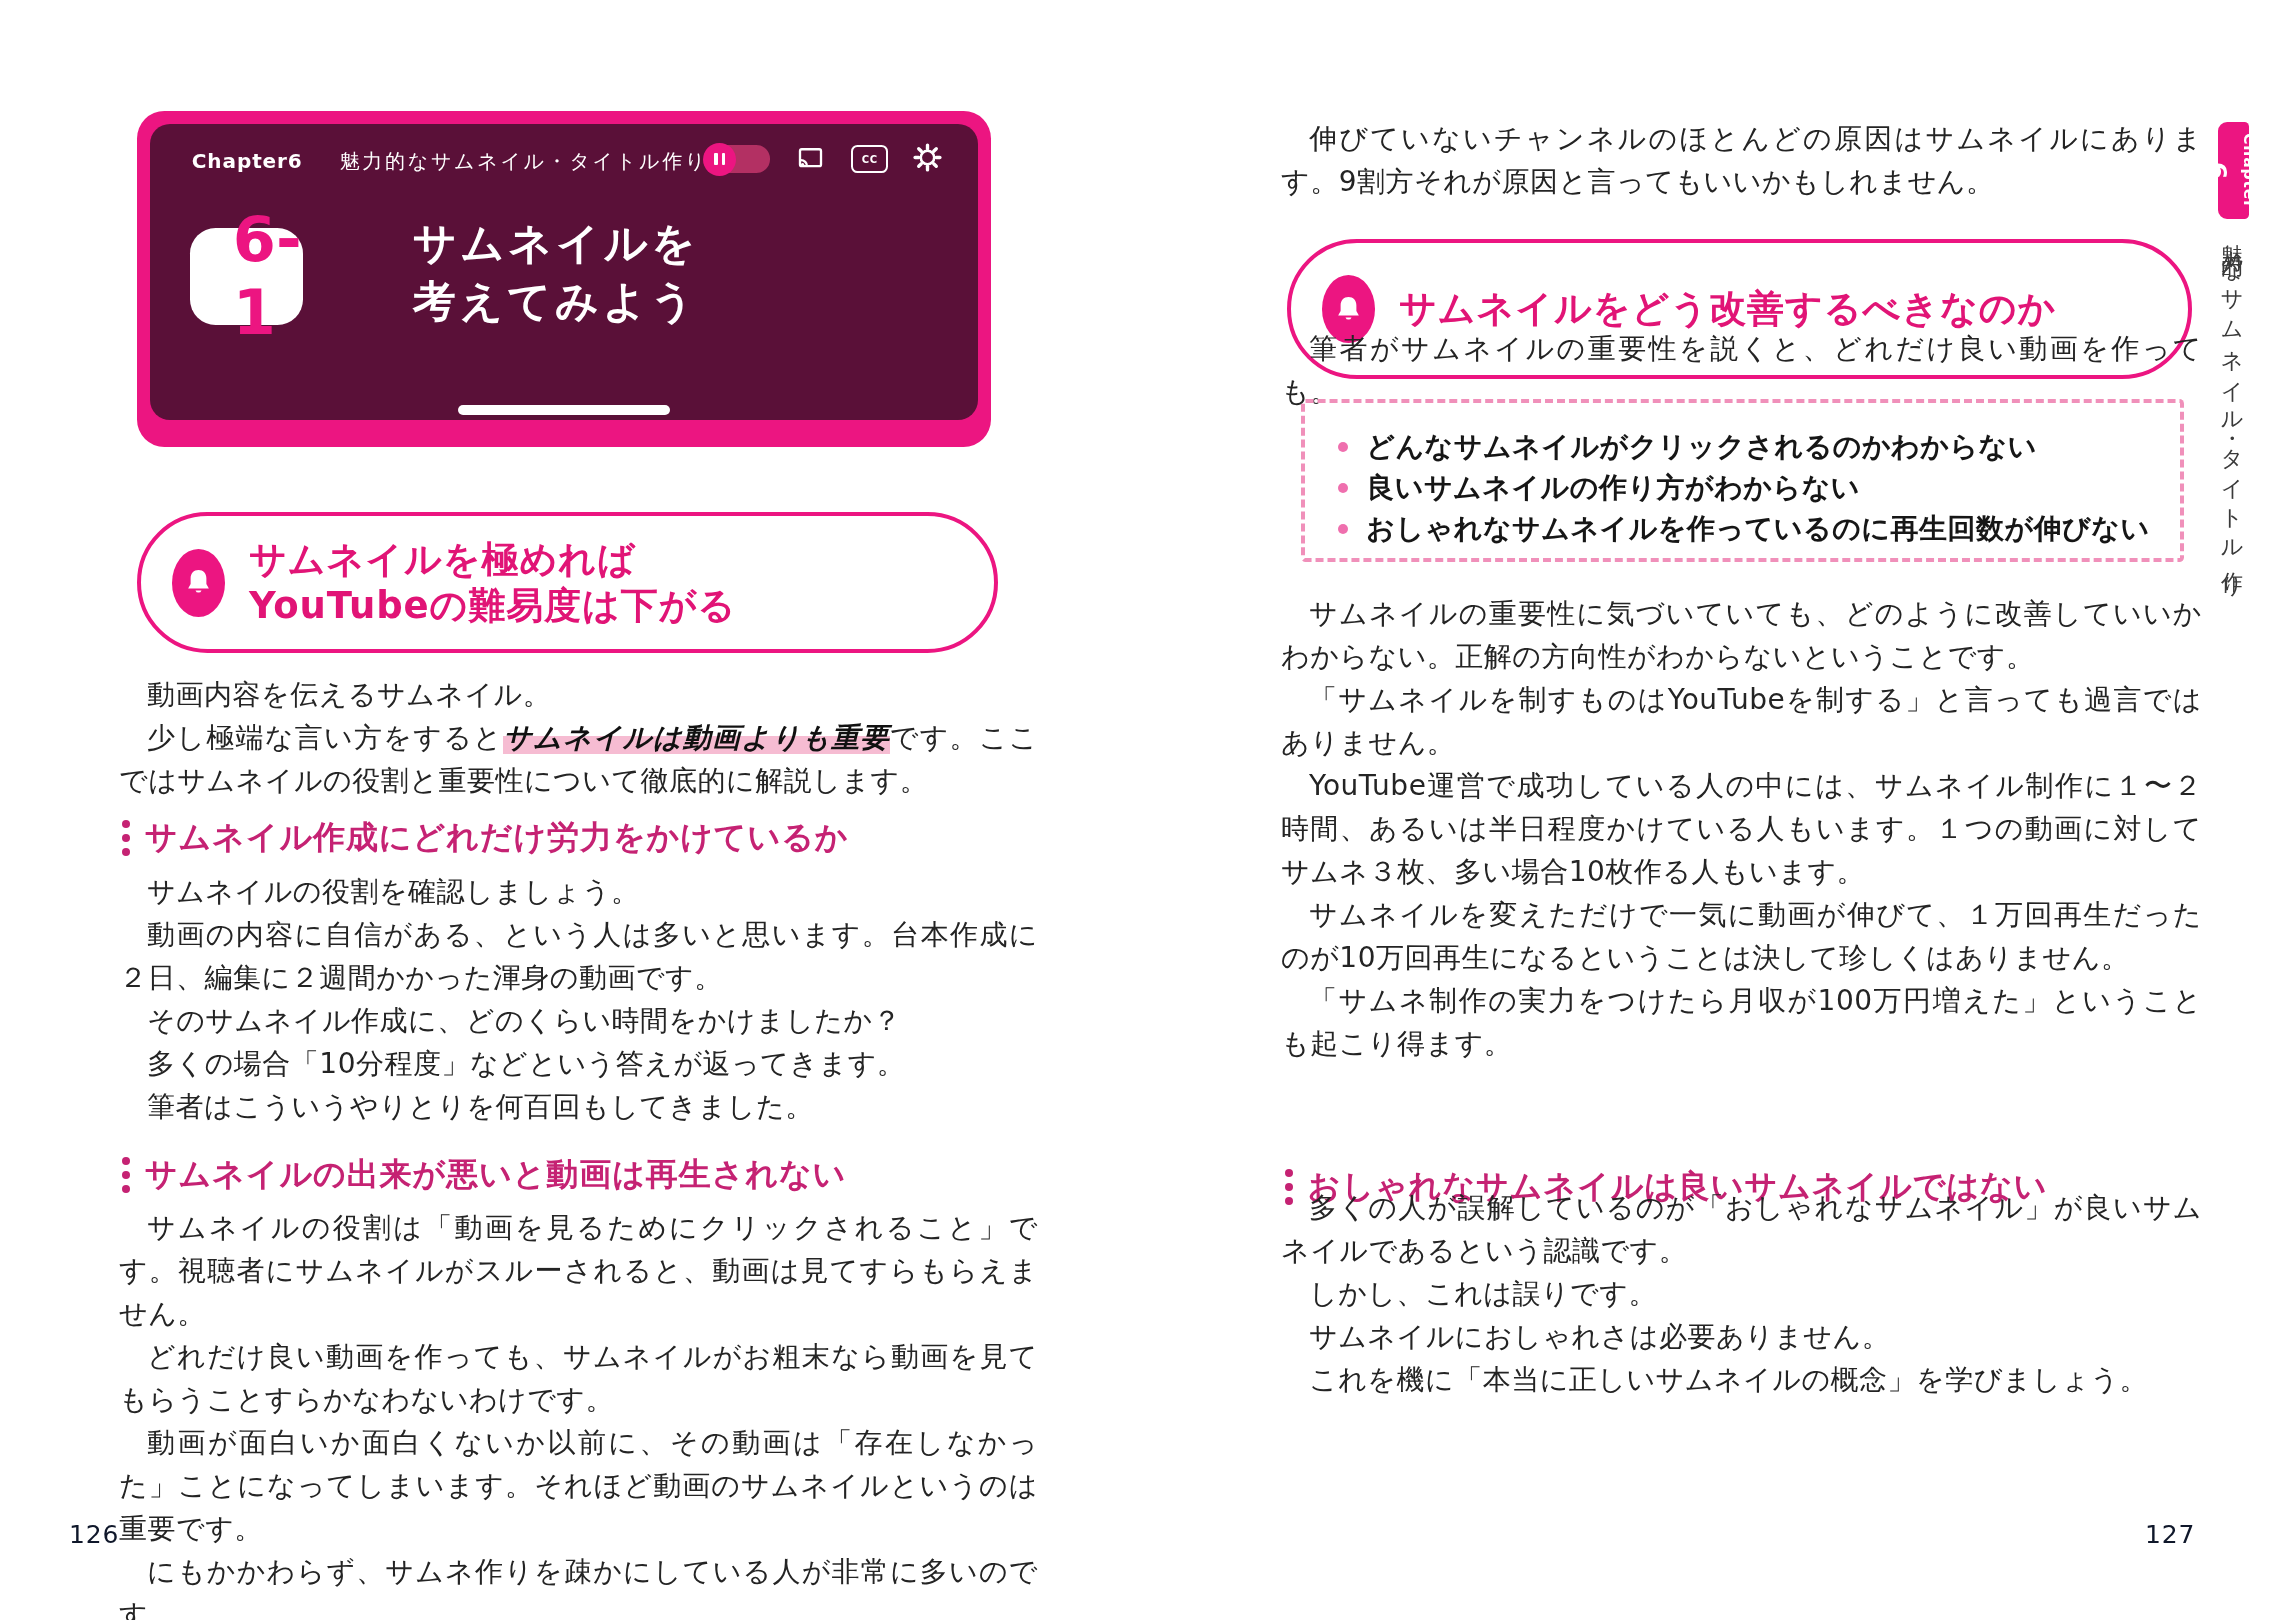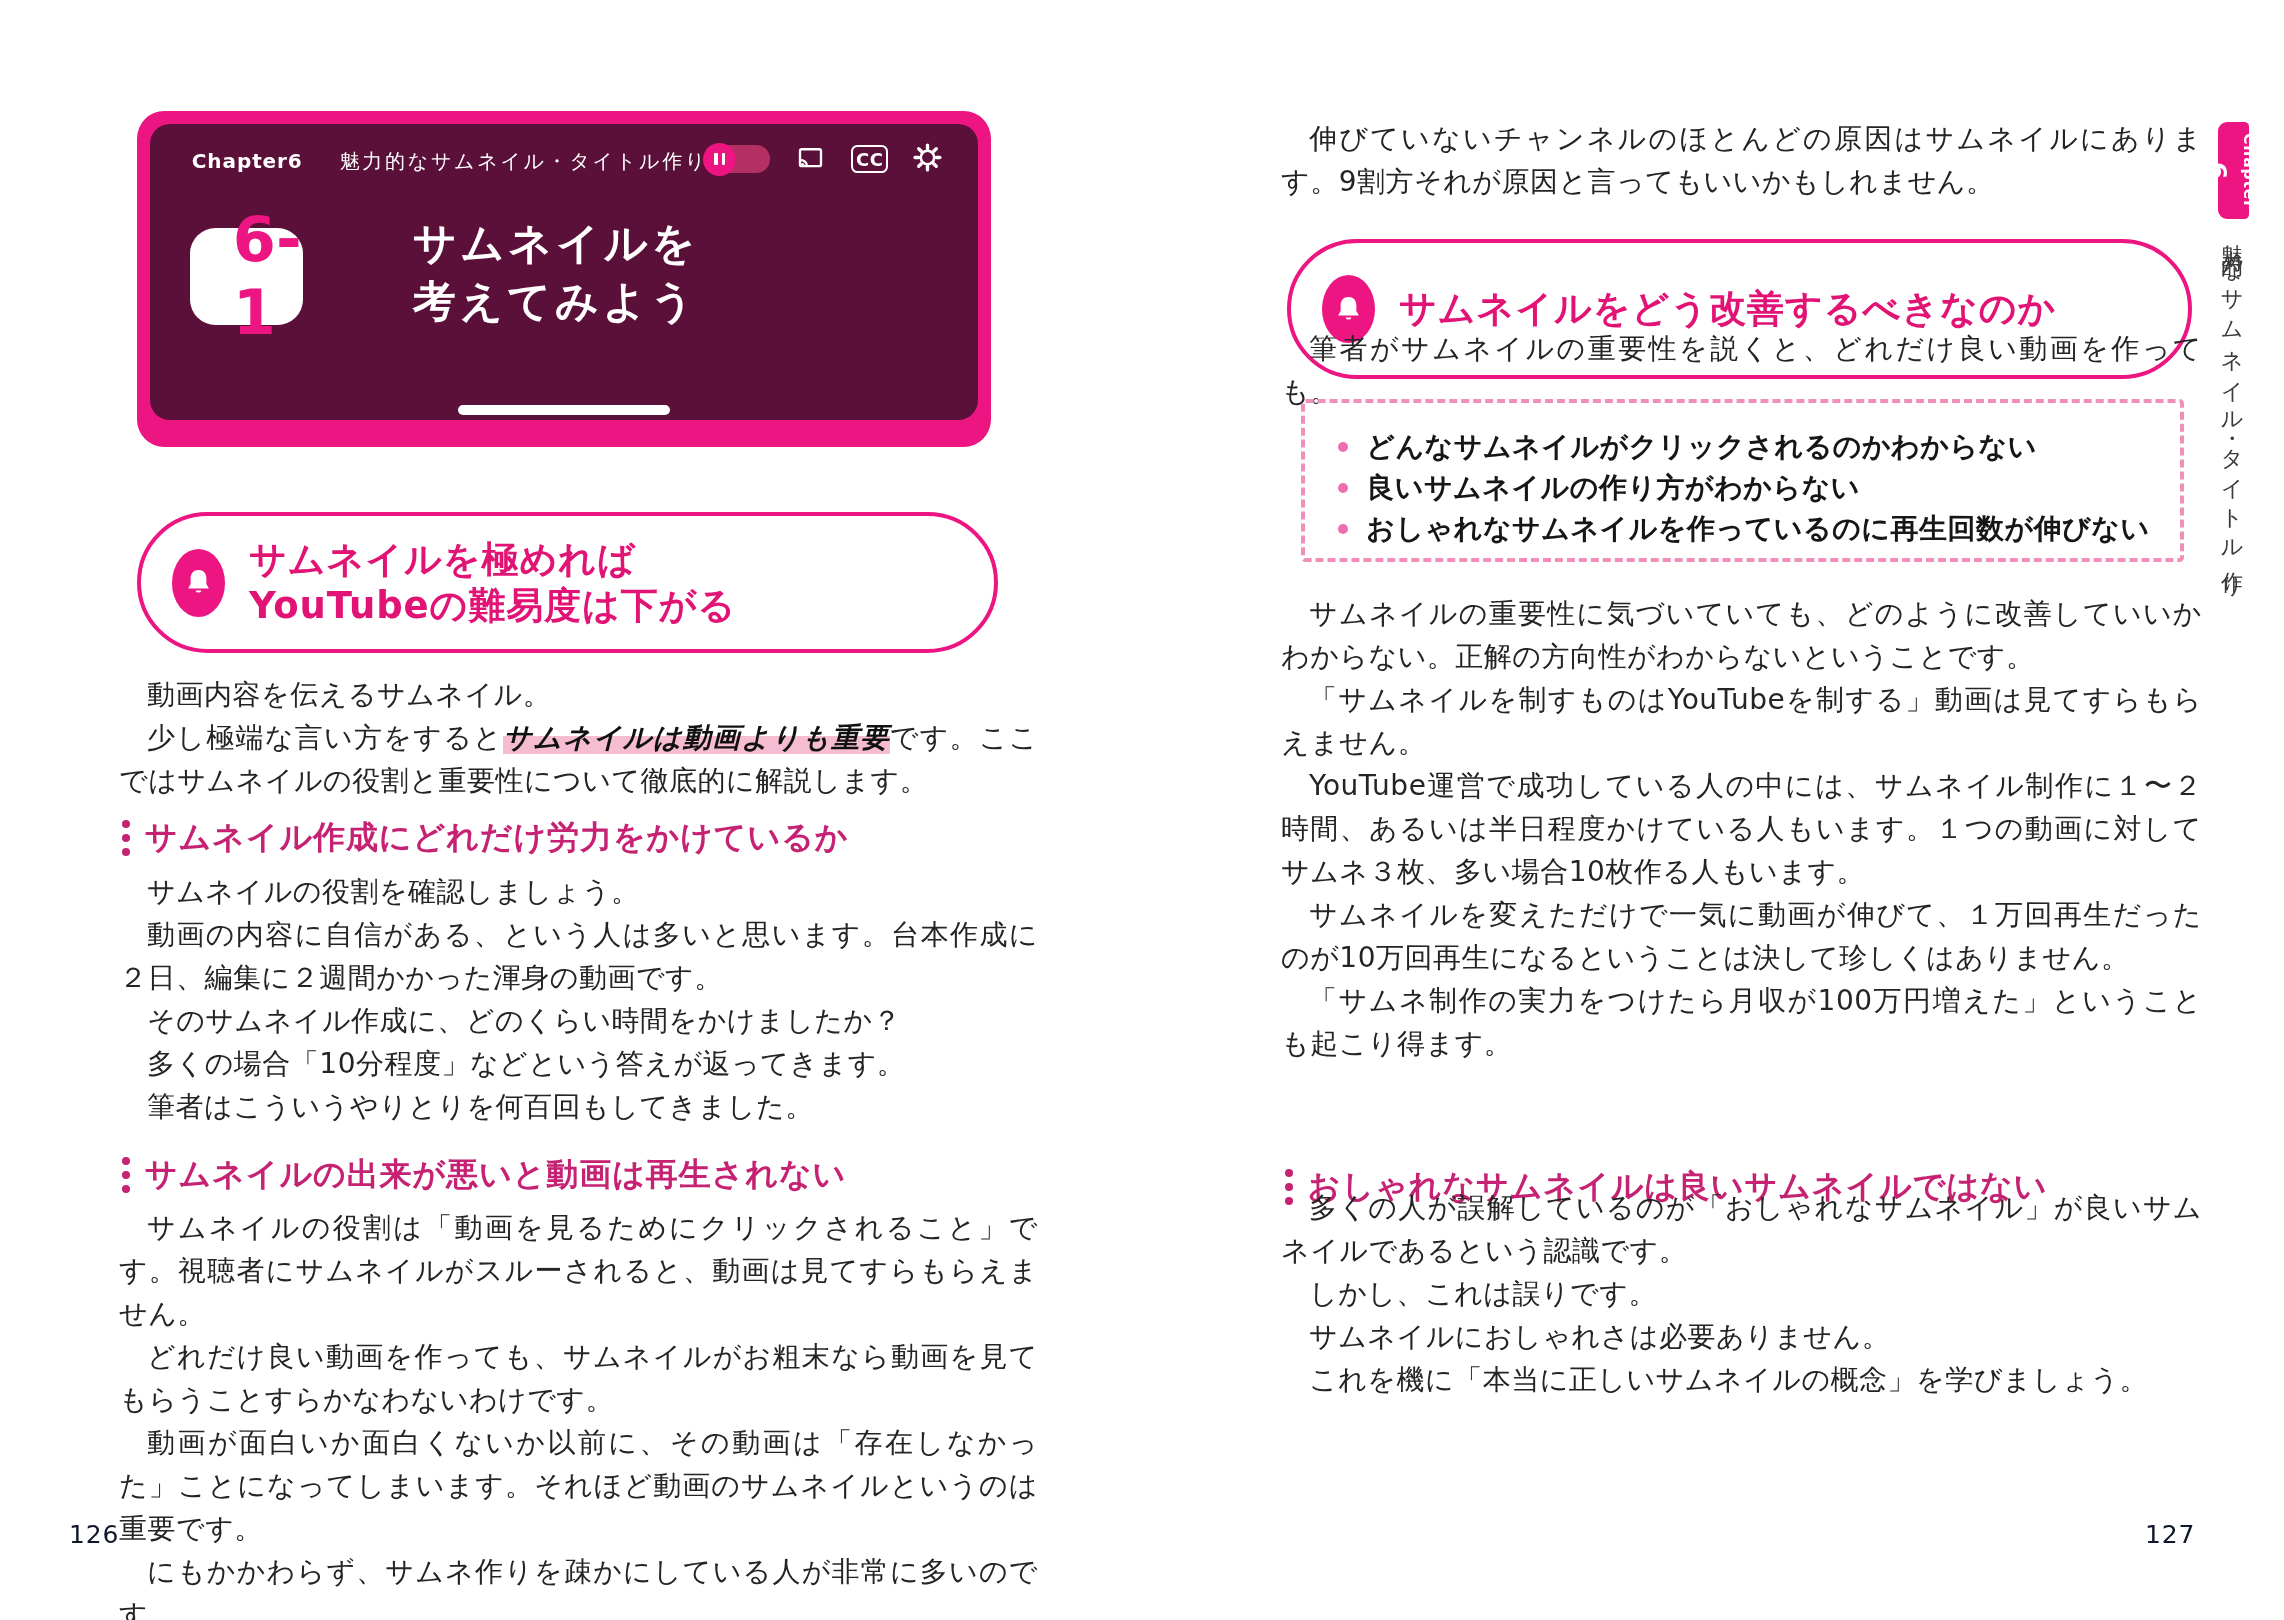--- a/index.html
+++ b/index.html
@@ -25,21 +25,21 @@
   .card-topbar{position:absolute;left:42px;top:24px;display:flex;align-items:center;gap:37px;
     color:#fff;font-size:20px;white-space:nowrap;}
   .chapter-label{font-weight:700;letter-spacing:0.9px;}
   .breadcrumb{font-weight:400;letter-spacing:2.7px;}
   .card-icons{position:absolute;right:35px;top:18.3px;display:flex;align-items:center;gap:24px;}
   .toggle{position:relative;width:66px;height:27.4px;border-radius:13.7px;background:#b33063;display:inline-block;}
   .knob{position:absolute;left:-0.9px;top:-2.7px;width:33px;height:33px;border-radius:50%;background:var(--pink);
     display:flex;align-items:center;justify-content:center;gap:3.7px;}
   .knob .bar{display:block;width:3.7px;height:12px;background:#fff;border-radius:0.9px;}
   .cc-box{width:37px;height:28px;border:2.3px solid #fff;border-radius:6.4px;color:#fff;
-    font-size:18px;font-weight:700;display:flex;align-items:center;justify-content:center;letter-spacing:0.5px;}
+    font-size:10px;font-weight:700;display:flex;align-items:center;justify-content:center;letter-spacing:0.5px;}
   .num-badge{position:absolute;left:40px;top:104px;width:113px;height:97px;background:#fff;border-radius:25.6px;
     display:flex;align-items:center;justify-content:center;font-size:62px;font-weight:800;color:var(--pink);padding-left:43px;}
   .card-title{position:absolute;left:263px;top:90px;color:#fff;font-weight:700;font-size:43px;
     line-height:58px;letter-spacing:3.7px;}
   .card-title span{display:block;}
   .progress{position:absolute;left:50%;transform:translateX(-50%);bottom:4.6px;width:212px;height:10px;
     background:#fff;border-radius:5.5px;}
 
   
   .headline-box{position:absolute;background:#fff;border:4.6px solid var(--pink);border-radius:75px;
@@ -217,21 +217,21 @@
       <span>良いサムネイルの作り方がわからない</span>
     </div>
     <div class="concern">
       <span class="dot"></span>
       <span>おしゃれなサムネイルを作っているのに再生回数が伸びない</span>
     </div>
   </div>
 
   <div class="flow" style="left:1281px;top:592px;width:921px;">
     <p>サムネイルの重要性に気づいていても、どのように改善していいかわからない。正解の方向性がわからないということです。</p>
-    <p>「サムネイルを制すものはYouTubeを制する」動画は見てすらもらえません。</p>
+    <p>「サムネイルを制すものはYouTubeを制する」と言っても過言ではありません。</p>
     <p>YouTube運営で成功している人の中には、サムネイル制作に１〜２時間、あるいは半日程度かけている人もいます。１つの動画に対してサムネ３枚、多い場合10枚作る人もいます。</p>
     <p>サムネイルを変えただけで一気に動画が伸びて、１万回再生だったのが10万回再生になるということは決して珍しくはありません。</p>
     <p>「サムネ制作の実力をつけたら月収が100万円増えた」ということも起こり得ます。</p>
   </div>
 
   <div class="sec-heading" style="left:1285px;top:1133px;margin-top:32px;">
     <span class="sec-dots">
         <i></i>
         <i></i>
         <i></i>

